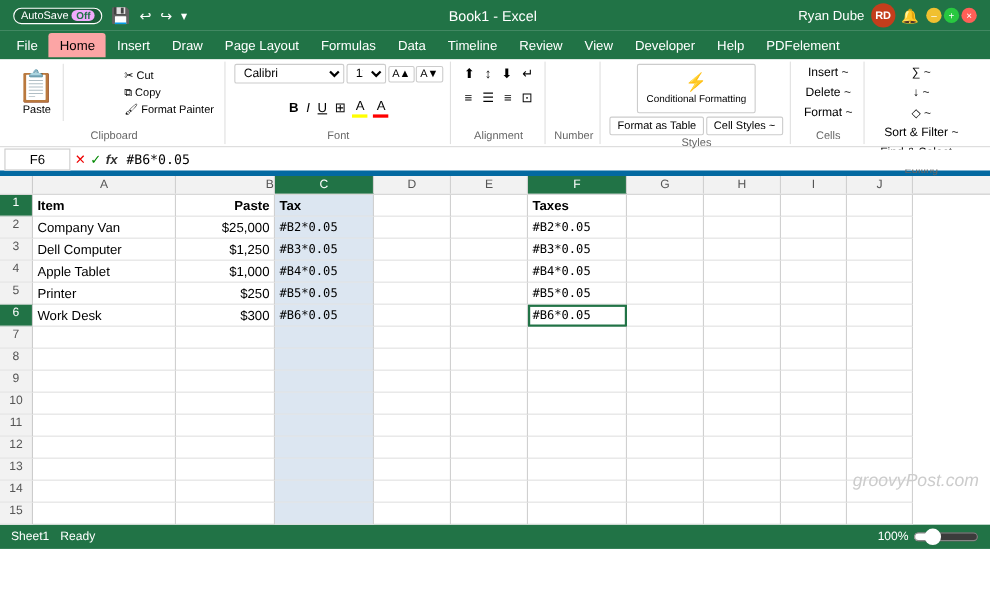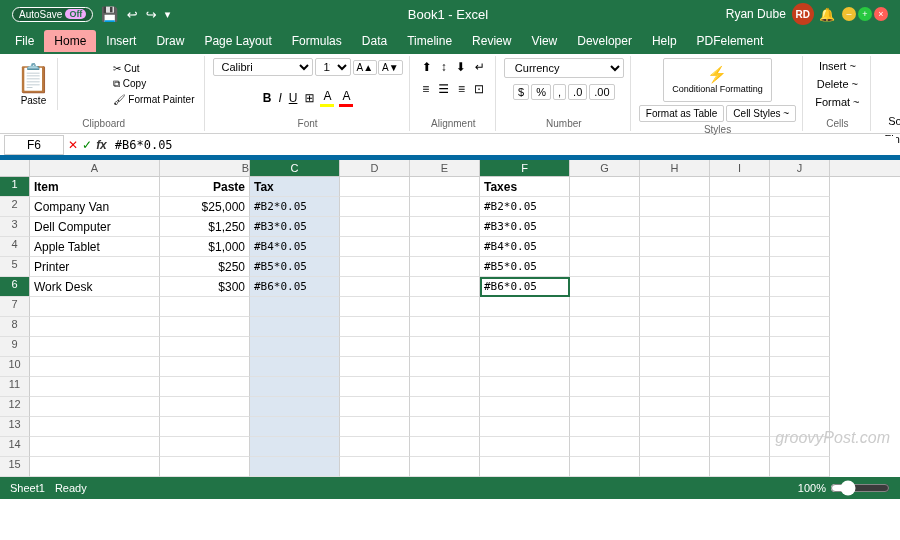--- a/index.html
+++ b/index.html
@@ -359,32 +359,20 @@
         <button class="al-btn">≡</button>
         <button class="al-btn">☰</button>
         <button class="al-btn">≡</button>
         <button class="al-btn">⊡</button>
       </div>
     </div>
     <div class="ribbon-group-label">Alignment</div>
   </div>
 
   <div class="ribbon-group">
-    <div class="ribbon-group-content" style="flex-direction:column;">
-      <select class="number-dropdown">
-        <option>Currency</option>
-      </select>
-      <div class="number-row">
-        <button class="num-btn">$</button>
-        <button class="num-btn">%</button>
-        <button class="num-btn">,</button>
-        <button class="num-btn">.0</button>
-        <button class="num-btn">.00</button>
-      </div>
-    </div>
     <div class="ribbon-group-label">Number</div>
   </div>
 
   <div class="ribbon-group">
     <div class="ribbon-group-content" style="flex-direction:column; gap:3px;">
       <button class="style-large-btn">
         <div style="font-size:16px;">⚡</div>
         <div style="font-size:9px; white-space:normal; text-align:center; line-height:1.2;">Conditional Formatting</div>
       </button>
       <div class="styles-row">

